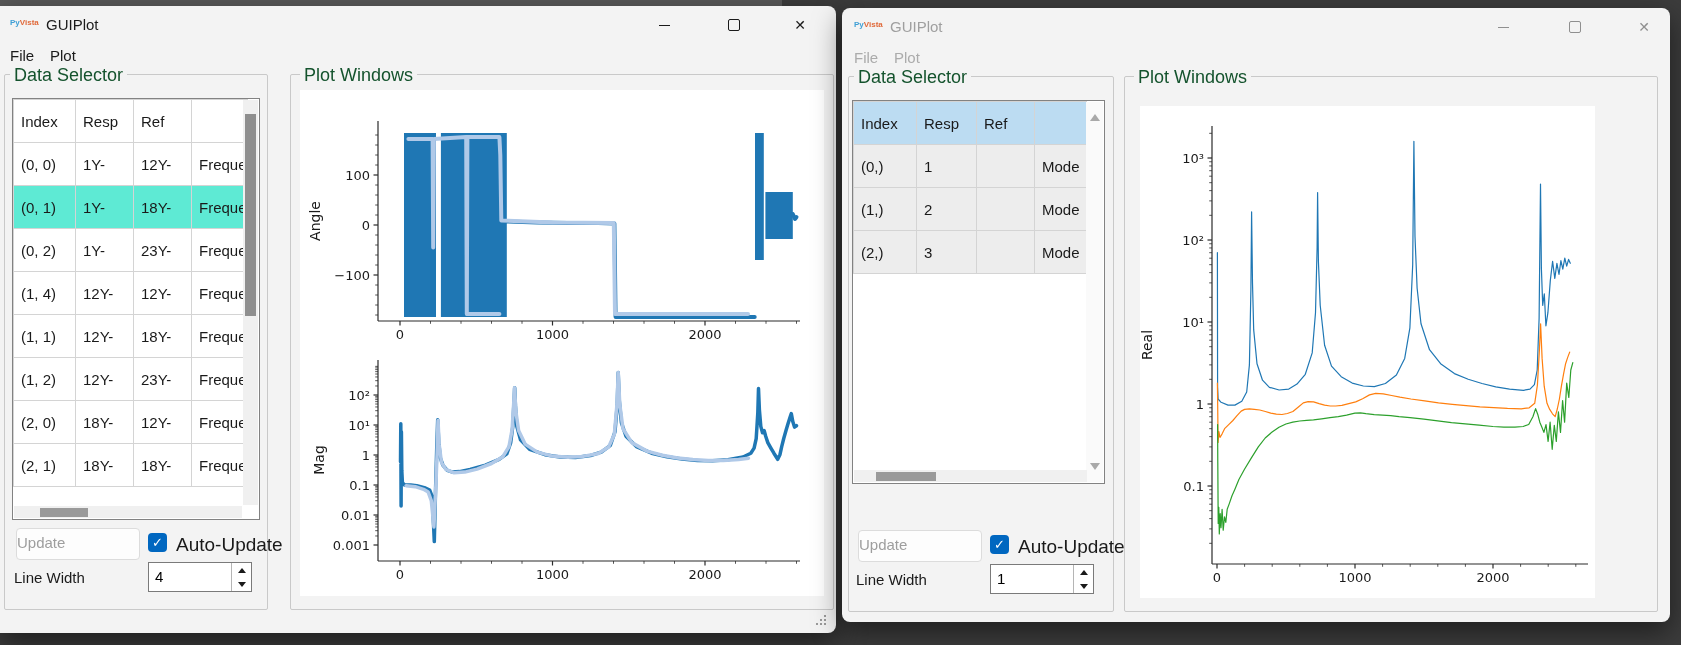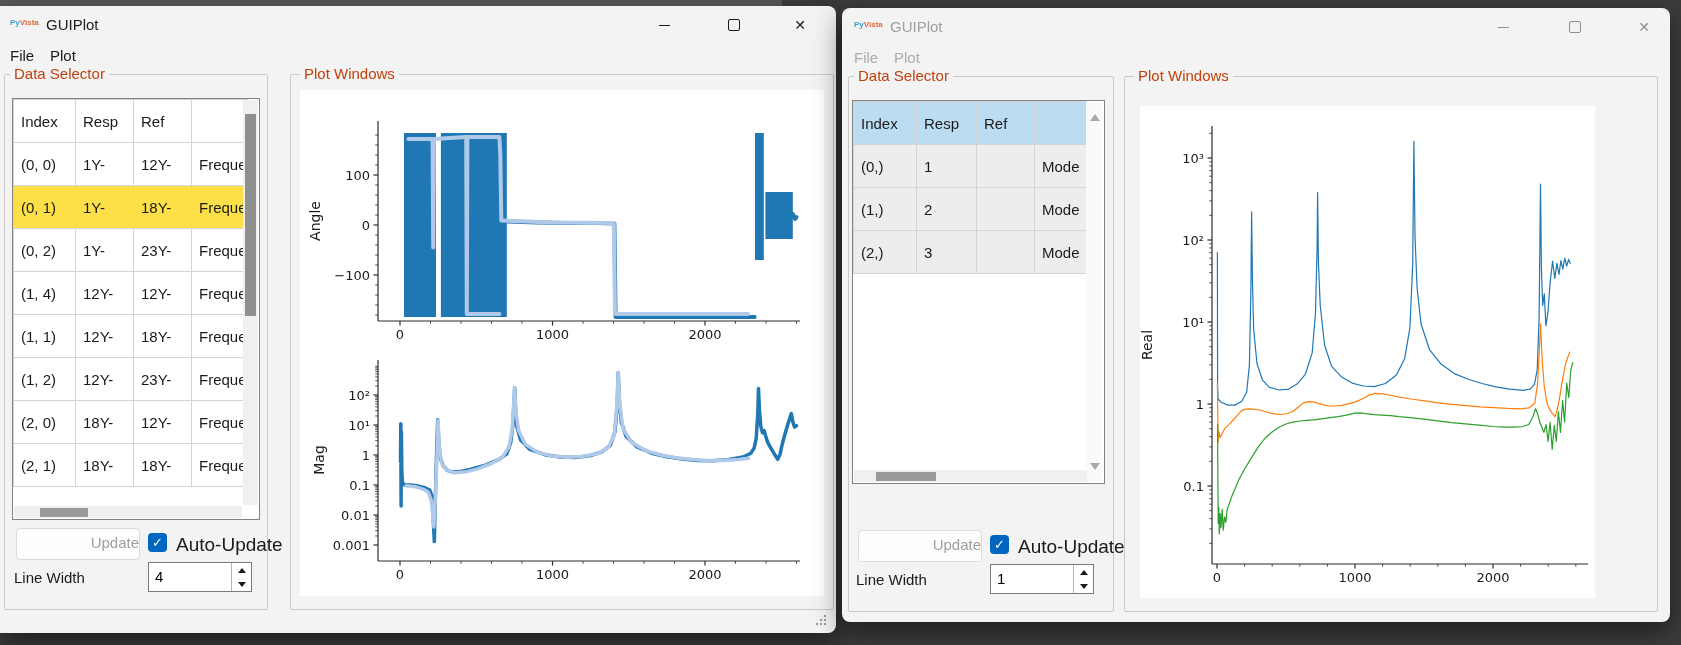--- a/index.html
+++ b/index.html
@@ -18,40 +18,40 @@
   .g-min{width:11px;height:0;border-top:1.4px solid #1a1a1a}
   .g-max{width:10px;height:10px;border:1.4px solid #1a1a1a;border-radius:2px}
   .g-close{font-size:14px;color:#1a1a1a;font-family:"DejaVu Sans",sans-serif}
   .inactive .g-min{border-top-color:#8f8f8f}
   .inactive .g-max{border-color:#8f8f8f}
   .inactive .g-close{color:#8f8f8f}
   .menubar{position:absolute;top:38px;left:0;right:12px;height:26px}
   .mi{position:absolute;top:3px;font-size:15px;color:#1a1a1a}
   .inactive .mi{color:#ababab}
   .groupbox{position:absolute;border:1px solid #c9c9c9;border-radius:2px}
-  .gb-label{position:absolute;top:-10px;left:5px;background:#f3f3f3;padding:0 4px;font-size:15px;color:#c2410c;white-space:nowrap}
+  .gb-label{position:absolute;top:-10px;left:5px;background:#f3f3f3;padding:0 4px;font-size:18px;color:#14532d;white-space:nowrap}
   .tablewrap{position:absolute;background:#fff;border:1px solid #828282;overflow:hidden}
   table{border-collapse:collapse;table-layout:fixed;font-size:15px}
   th,td{border:1px solid #d4d4d4;padding:0 0 0 7px;text-align:left;white-space:nowrap;overflow:hidden;height:42px;font-weight:normal;color:#1a1a1a}
   th{font-weight:normal}
-  #win-left tbody tr.sel td{background:#fde047}
+  #win-left tbody tr.sel td{background:#5eead4}
   #win-right th{background:#bcdcf2}
   #win-right td{background:#ededed}
   .vscroll{position:absolute;right:1px;top:1px;bottom:14px;width:15px;background:#f0f0f0}
   .vthumb{position:absolute;left:2px;top:14px;width:11px;height:202px;background:#8f8f8f}
   .hscroll{position:absolute;left:1px;right:17px;bottom:1px;height:12px;background:#f0f0f0}
   .hthumb{position:absolute;top:2px;height:9px;background:#9a9a9a}
   #win-left .hthumb{left:26px;width:48px}
   #win-right .hthumb{left:22px;width:60px}
   .scrollcol{position:absolute;right:1px;top:1px;bottom:1px;width:17px;background:#fafafa}
   .arr-up,.arr-down{position:absolute;left:4px;width:0;height:0;border-left:5px solid transparent;border-right:5px solid transparent}
   .arr-up{top:12px;border-bottom:7px solid #a9a9a9}
   .arr-down{bottom:12px;border-top:7px solid #a9a9a9}
   .btn{position:absolute;left:16px;top:522px;width:122px;height:30px;background:#fdfdfd;border:1px solid #dcdcdc;border-radius:4px;
-       color:#9e9e9e;font-size:15px;text-align:right;line-height:28px}
+       color:#9e9e9e;font-size:15px;text-align:left;line-height:28px}
   .cb{position:absolute;left:148px;top:527px;width:19px;height:19px;background:#0067c0;border-radius:4px;color:#fff;
       font-size:13px;line-height:19px;text-align:center}
   .cb-label{position:absolute;left:176px;top:528px;font-size:19px}
   .lw-label{position:absolute;left:14px;top:563px;font-size:15px}
   .spin{position:absolute;left:148px;top:556px;width:102px;height:28px;background:#fff;border:1px solid #7a7a7a}
   .spin input{border:none;width:74px;height:26px;font-size:15px;padding:0 0 0 6px;font-family:inherit;outline:none;background:transparent}
   .spin-btns{position:absolute;right:0;top:0;width:19px;height:100%;border-left:1px solid #b5b5b5;display:flex;flex-direction:column}
   .spin-up,.spin-down{flex:1;display:flex;align-items:center;justify-content:center}
   .tri-up{width:0;height:0;border-left:4px solid transparent;border-right:4px solid transparent;border-bottom:5px solid #1a1a1a}
   .tri-down{width:0;height:0;border-left:4px solid transparent;border-right:4px solid transparent;border-top:5px solid #1a1a1a}

